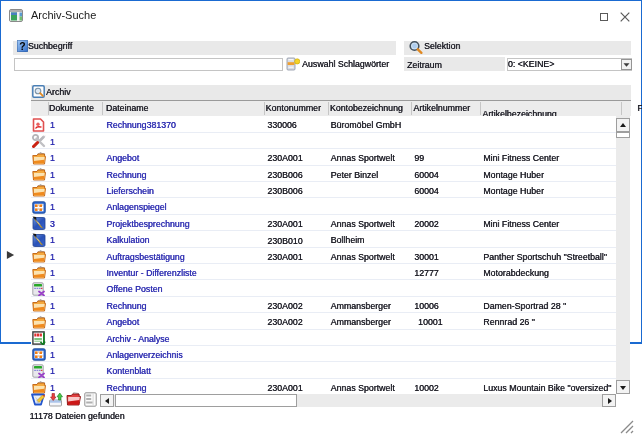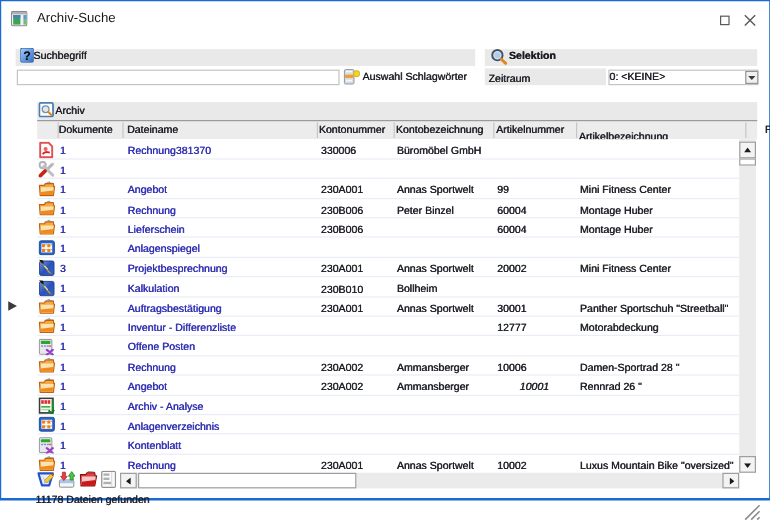--- a/index.html
+++ b/index.html
@@ -1,18 +1,18 @@
 <!DOCTYPE html>
 <html><head>
 <meta charset="utf-8">
 <style>
 * { margin:0; padding:0; box-sizing:border-box; }
 html,body { width:642px; height:440px; overflow:hidden; }
 body { font-family:"Liberation Sans", sans-serif; background:#fff; position:relative; }
-.win { position:absolute; left:0; top:0; width:642px; height:417px; border:1px solid #1a6ad1;border-bottom-width:2px; background:#fff; }
+.win { position:absolute; left:0; top:0; width:642px; height:344px; border:1px solid #1a6ad1;border-bottom-width:2px; background:#fff; }
 .abs { position:absolute; }
 .t { font-size:8.8px; color:#1d1d26; white-space:nowrap; line-height:10px; text-shadow:0.35px 0 0 currentColor; }
 .bar { background:#e9e9e9; }
 .blue { color:#3030b2; }
 </style>
 </head>
 <body>
 <div class="win">
 
   <svg class="abs" style="left:8px;top:8px" width="14" height="13" viewBox="0 0 14 13">
@@ -52,21 +52,21 @@
     <circle cx="11.2" cy="4.4" r="2.6" fill="#f5d329" stroke="#c8a800" stroke-width="0.6"></circle>
   </svg>
   <div class="abs t" style="left:301px;top:58.2px;">Auswahl Schlagwörter</div>
 
   <div class="abs bar" style="left:403px;top:40px;width:227px;height:14px;"></div>
   <svg class="abs" style="left:407px;top:39px" width="16" height="15" viewBox="0 0 16 15">
     <circle cx="6.5" cy="6" r="4.3" fill="#cfe3f5" stroke="#44525e" stroke-width="1.6"></circle>
     <circle cx="6.5" cy="6" r="2.4" fill="#aecdee"></circle>
     <path d="M9.8,9.3 L13.4,12.8" stroke="#e08820" stroke-width="2.4" stroke-linecap="round"></path>
   </svg>
-  <div class="abs t" style="left:423px;top:40.3px;font-weight:bold;">Selektion</div>
+  <div class="abs t" style="left:423px;top:40.3px;">Selektion</div>
   <div class="abs bar" style="left:403px;top:56px;width:101px;height:14px;"></div>
   <div class="abs t" style="left:406px;top:58.8px;">Zeitraum</div>
   <div class="abs" style="left:506px;top:56.5px;width:125px;height:13px;background:#fff;border:1px solid #c4c4c4;"></div>
   <div class="abs t" style="left:506.8px;top:58.2px;">0: &lt;KEINE&gt;</div>
   <div class="abs" style="left:619.5px;top:57.5px;width:11px;height:11px;background:#f1f1f1;border:1px solid #949494;"></div>
   <svg class="abs" style="left:621.5px;top:61.5px" width="7" height="4" viewBox="0 0 7 4">
       <path d="M0.5,0.3 L6.5,0.3 L3.5,3.7 Z" fill="#3a3a3a"></path>
     </svg>
 
   <div class="abs bar" style="left:30px;top:84px;width:600px;height:15px;"></div>
@@ -266,21 +266,21 @@
           <path d="M5,2.5 L9,0.5 L11,4" fill="none" stroke="#aaa" stroke-width="1"></path>
           <rect x="8" y="1.5" width="4" height="9" fill="#fff" stroke="#999" stroke-width="0.8" transform="rotate(8 10 6)"></rect>
           <path d="M0.8,3.5 L5,3.5 L6,2 L12.5,2 L12.8,4.5 L13.5,4.5 L12.5,12 L1.5,12 Z" fill="#f5a93e" stroke="#c06010" stroke-width="0.9" stroke-linejoin="round"></path>
           <path d="M2,5 L12.6,5 L12,11.4 L2,11.4 Z" fill="#fbe3b2"></path>
           <path d="M1.8,9 L12.2,7.8 L12,11.5 L2,11.5 Z" fill="#f08a1e"></path>
         </svg></div>
       <div class="abs t blue" style="left:18.8px;top:200.79999999999998px;">1</div>
       <div class="abs t blue" style="left:75.3px;top:200.79999999999998px;">Angebot</div>
       <div class="abs t" style="left:236.3px;top:200.79999999999998px;">230A002</div>
       <div class="abs t" style="left:299.6px;top:200.79999999999998px;">Ammansberger</div>
-      <div class="abs t" style="left:402px;top:200.79999999999998px;font-style:italic;">10001</div>
+      <div class="abs t" style="left:387px;top:200.79999999999998px;">10001</div>
       <div class="abs t" style="left:452.2px;top:200.79999999999998px;">Rennrad 26 "</div>
       <div class="abs" style="left:0;top:228.6px;width:585px;height:1px;background:#e9edf5;"></div>
       <div class="abs" style="left:1px;top:214.7px;"><svg width="14" height="14" viewBox="0 0 14 14">
           <rect x="0.9" y="0.9" width="11.2" height="12.2" fill="#fff" stroke="#3a3a3a" stroke-width="1.4"></rect>
           <rect x="11" y="2" width="1.6" height="11" fill="#1a8a2a"></rect>
           <rect x="2.3" y="2.5" width="2.2" height="3" fill="#e03030"></rect>
           <rect x="5" y="2.5" width="2.2" height="3" fill="#e03030"></rect>
           <rect x="7.7" y="2.5" width="2.2" height="3" fill="#e03030"></rect>
           <rect x="2.3" y="7.3" width="7.6" height="1.4" fill="#4aaa4a"></rect>
           <rect x="2.3" y="9.6" width="7.6" height="1.4" fill="#a8d8a8"></rect>

